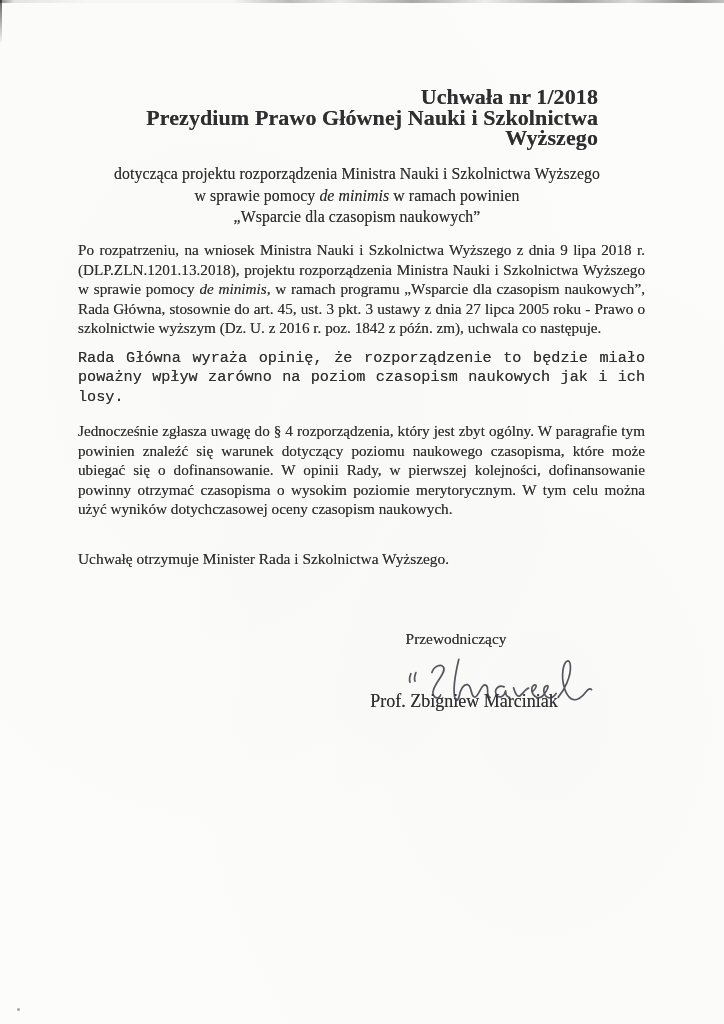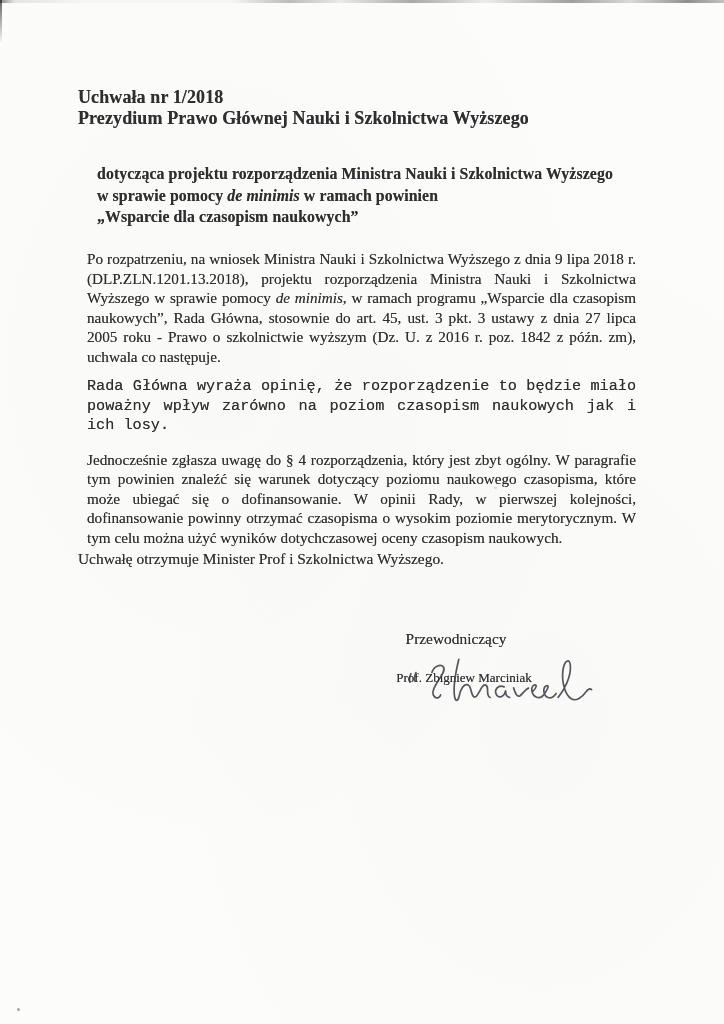--- a/index.html
+++ b/index.html
@@ -43,50 +43,50 @@
   .speck-b {
     position: absolute; left: 494px; top: 487px; width: 3px; height: 2px;
     border-radius: 50%; background: rgba(120,120,125,0.30);
   }
   
   .soft {
     text-shadow: 0 0 0.5px rgba(47,47,50,0.65);
   }
   .heading-title {
     position: absolute; top: 87px; left: 78px; width: 520px;
-    text-align: left; font-weight: bold;
-    font-size: 18px; line-height: 20.5px;
+    text-align: right; font-weight: bold;
+    font-size: 22px; line-height: 20.5px;
     letter-spacing: 0.1px;
   }
   .heading-subject {
     position: absolute; top: 163px; left: 97px; width: 520px;
-    font-weight: bold;
+    text-align: center; font-weight: normal;
     font-size: 15.8px; line-height: 21.5px;
     letter-spacing: 0.1px;
   }
   .body-text {
     position: absolute; top: 240px; left: 78px; width: 567px;
     font-size: 15.2px; line-height: 19.5px;
     text-align: justify;
   }
-  .body-text p { margin: 9px; }
+  .body-text p { margin: 0; }
   .para-1 { margin-bottom: 11px !important; }
   .para-2 { margin-bottom: 14px !important; font-family: Liberation Mono, monospace; }
   .distribution {
     position: absolute; top: 549px; left: 78px; width: 567px;
     font-size: 15.4px; line-height: 19.5px;
   }
   .signature-block {
     position: absolute; top: 629px; left: 312px; width: 288px;
     text-align: center;
     font-size: 15.4px; line-height: 20.5px;
   }
   .signer-name {
-    margin-top: 18px;
-    font-size: 13px;
+    margin-top: 41px;
+    font-size: 18px;
     transform: translateX(8px);
   }
   .signature-svg {
     position: absolute; left: 385px; top: 652px; width: 210px; height: 60px;
     transform: rotate(-0.5deg);
   }
   em.deminimis { font-style: italic; }
 </style>
 </head>
 <body>
@@ -108,21 +108,21 @@
     <div><span>w sprawie pomocy </span><em class="deminimis">de minimis</em><span> w ramach powinien</span></div>
     <div>„Wsparcie dla czasopism naukowych”</div>
   </div>
 
   <div class="body-text soft">
     <p class="para-1"><span>Po rozpatrzeniu, na wniosek Ministra Nauki i Szkolnictwa Wyższego z dnia 9 lipa 2018 r. (DLP.ZLN.1201.13.2018), projektu rozporządzenia Ministra Nauki i Szkolnictwa Wyższego w sprawie pomocy </span><em class="deminimis">de minimis</em><span>, w ramach programu „Wsparcie dla czasopism naukowych”, Rada Główna, stosownie do art. 45, ust. 3 pkt. 3 ustawy z dnia 27 lipca 2005 roku - Prawo o szkolnictwie wyższym (Dz. U. z 2016 r. poz. 1842 z późn. zm), uchwala co następuje.</span></p>
     <p class="para-2">Rada Główna wyraża opinię, że rozporządzenie to będzie miało poważny wpływ zarówno na poziom czasopism naukowych jak i ich losy.</p>
     <p class="para-3">Jednocześnie zgłasza uwagę do § 4 rozporządzenia, który jest zbyt ogólny. W paragrafie tym powinien znaleźć się warunek dotyczący poziomu naukowego czasopisma, które może ubiegać się o dofinansowanie. W opinii Rady, w pierwszej kolejności, dofinansowanie powinny otrzymać czasopisma o wysokim poziomie merytorycznym. W tym celu można użyć wyników dotychczasowej oceny czasopism naukowych.</p>
   </div>
 
-  <div class="distribution soft">Uchwałę otrzymuje Minister Prof i Szkolnictwa Wyższego.</div>
+  <div class="distribution soft">Uchwałę otrzymuje Minister Rada i Szkolnictwa Wyższego.</div>
 
   <div class="signature-block soft">
     <div>Przewodniczący</div>
     <div class="signer-name">Prof. Zbigniew Marciniak</div>
   </div>
 
   <svg class="signature-svg" viewBox="0 0 210 60" fill="none" xmlns="http://www.w3.org/2000/svg">
     <g stroke="#3f3f4a" stroke-width="1.7" stroke-linecap="round" stroke-linejoin="round" opacity="0.88">
 
       <path d="M 26 21 C 24.5 24.5 24 27 25 29.5"></path>

